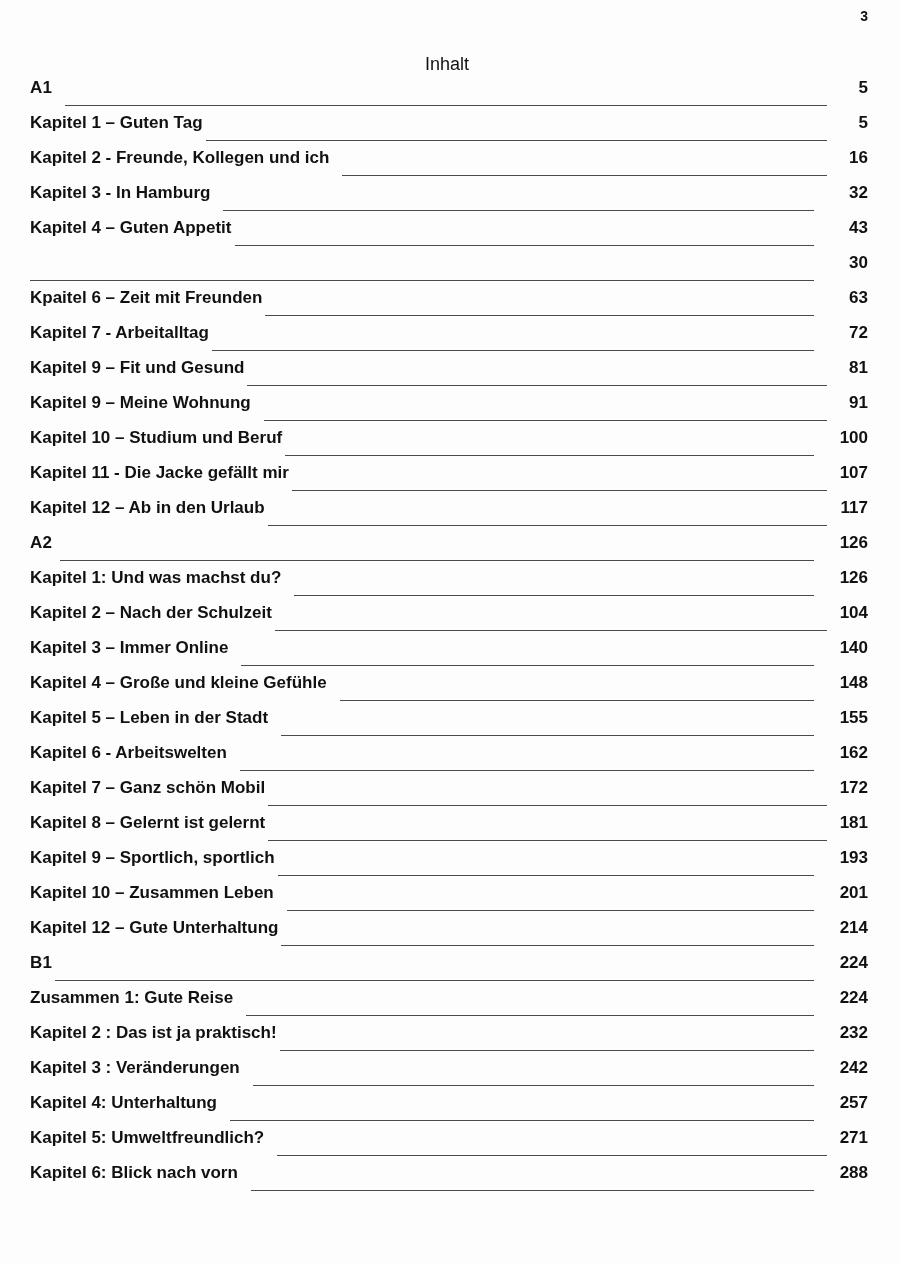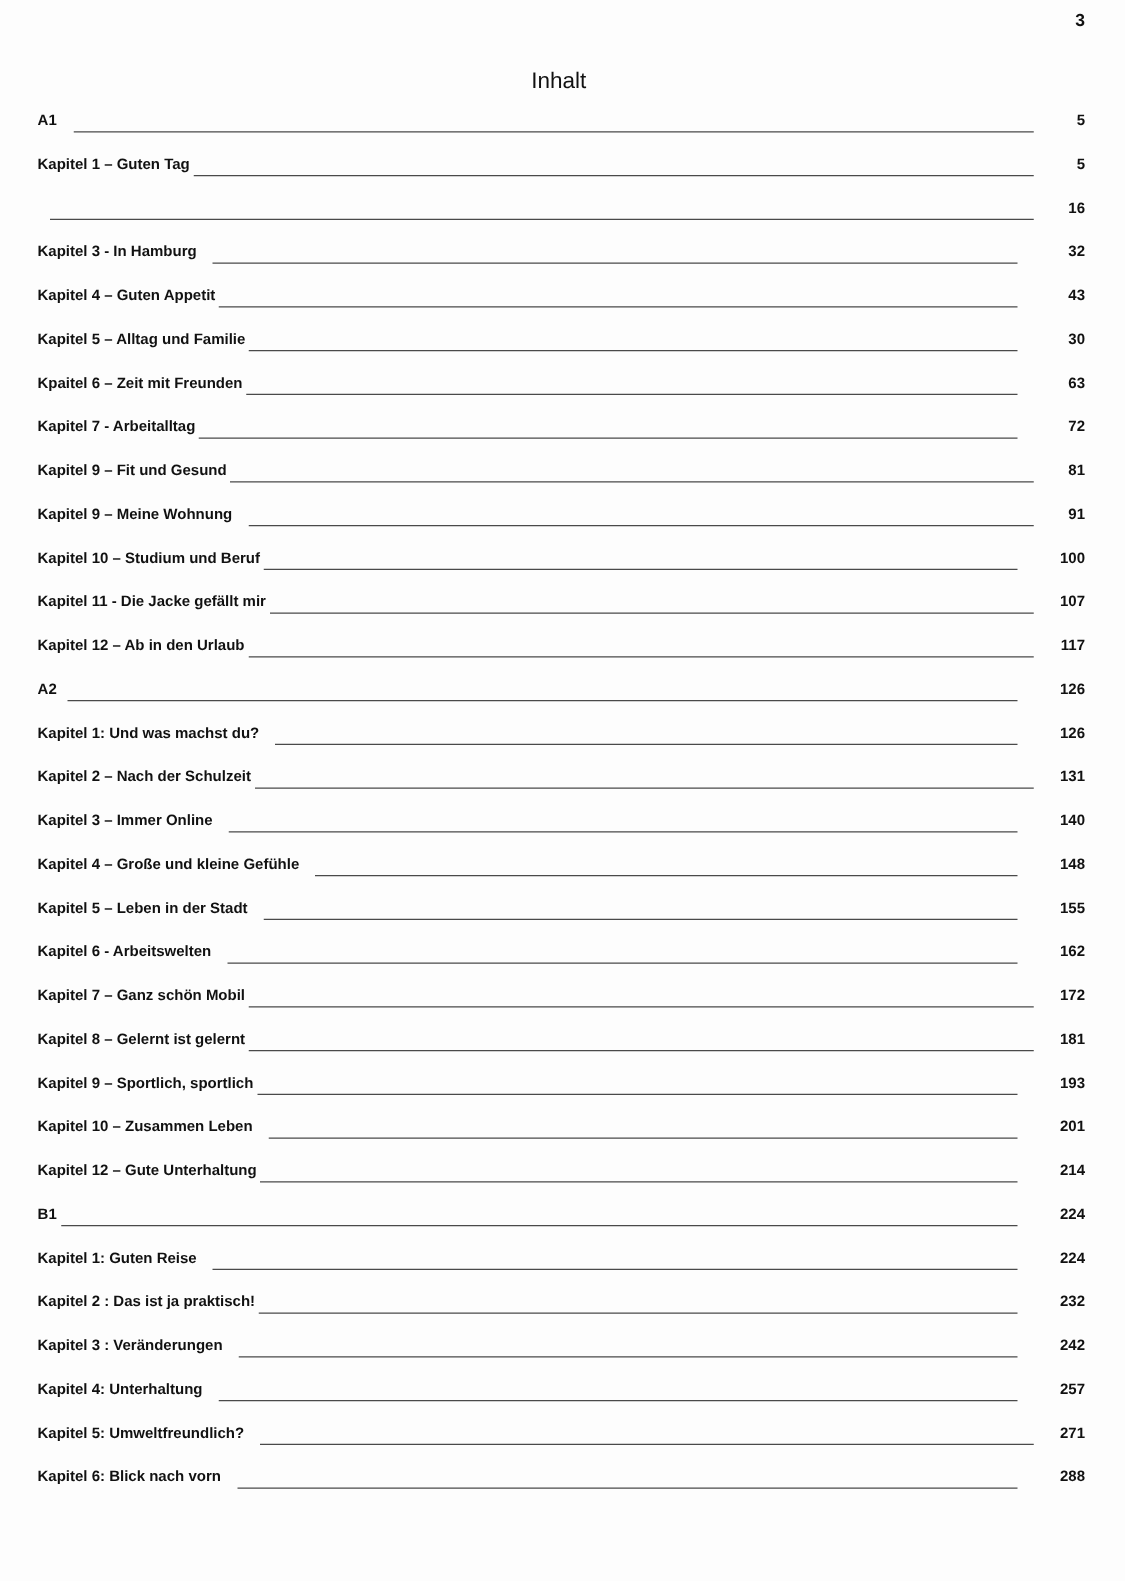--- a/index.html
+++ b/index.html
@@ -55,24 +55,24 @@
   
   .toc {
     position: absolute;
     top: 78px;
     left: 30px;
     width: 838px;
   }
 
   .toc-row {
     display: flex;
-    align-items: center;
+    align-items: flex-start;
     height: 35px;
     white-space: nowrap;
-    font-size: 12px;
+    font-size: 17px;
     font-weight: bold;
     color: #111;
   }
 
   .toc-row .label {
     flex: 0 0 auto;
     padding-right: 3px;
   }
 
   
@@ -124,35 +124,35 @@
         <span class="label">A1</span>
         <span class="leader"></span>
         <span class="page-no">5</span>
       </div>
       <div class="toc-row gap-0 inset-0">
         <span class="label">Kapitel 1 –  Guten Tag</span>
         <span class="leader"></span>
         <span class="page-no">5</span>
       </div>
       <div class="toc-row gap-2 inset-0">
+        <span class="label">Kapitel 2 - Freunde, Kollegen und ich</span>
         <span class="leader"></span>
         <span class="page-no">16</span>
       </div>
       <div class="toc-row gap-2 inset-2">
         <span class="label">Kapitel 3 - In Hamburg</span>
         <span class="leader"></span>
         <span class="page-no">32</span>
       </div>
       <div class="toc-row gap-0 inset-2">
         <span class="label">Kapitel 4 – Guten Appetit</span>
         <span class="leader"></span>
         <span class="page-no">43</span>
       </div>
       <div class="toc-row gap-0 inset-2">
-        <span class="label">Kapitel 5 – Alltag und Familie</span>
         <span class="leader"></span>
         <span class="page-no">30</span>
       </div>
       <div class="toc-row gap-0 inset-2">
         <span class="label">Kpaitel 6 – Zeit mit Freunden</span>
         <span class="leader"></span>
         <span class="page-no">63</span>
       </div>
       <div class="toc-row gap-0 inset-2">
         <span class="label">Kapitel 7 - Arbeitalltag</span>
@@ -190,21 +190,21 @@
         <span class="page-no">126</span>
       </div>
       <div class="toc-row gap-2 inset-2">
         <span class="label">Kapitel 1: Und was machst du?</span>
         <span class="leader"></span>
         <span class="page-no">126</span>
       </div>
       <div class="toc-row gap-0 inset-0">
         <span class="label">Kapitel 2 – Nach der Schulzeit</span>
         <span class="leader"></span>
-        <span class="page-no">131</span>
+        <span class="page-no">104</span>
       </div>
       <div class="toc-row gap-2 inset-2">
         <span class="label">Kapitel 3 – Immer Online</span>
         <span class="leader"></span>
         <span class="page-no">140</span>
       </div>
       <div class="toc-row gap-2 inset-2">
         <span class="label">Kapitel 4 – Große und kleine Gefühle</span>
         <span class="leader"></span>
         <span class="page-no">148</span>
@@ -243,21 +243,21 @@
         <span class="label">Kapitel 12 – Gute Unterhaltung</span>
         <span class="leader"></span>
         <span class="page-no">214</span>
       </div>
       <div class="toc-row section gap-0 inset-2">
         <span class="label">B1</span>
         <span class="leader"></span>
         <span class="page-no">224</span>
       </div>
       <div class="toc-row gap-2 inset-2">
-        <span class="label">Kapitel 1: Guten Reise</span>
+        <span class="label">Zusammen 1: Gute Reise</span>
         <span class="leader"></span>
         <span class="page-no">224</span>
       </div>
       <div class="toc-row gap-0 inset-2">
         <span class="label">Kapitel 2 : Das ist ja praktisch!</span>
         <span class="leader"></span>
         <span class="page-no">232</span>
       </div>
       <div class="toc-row gap-2 inset-2">
         <span class="label">Kapitel 3 : Veränderungen</span>

